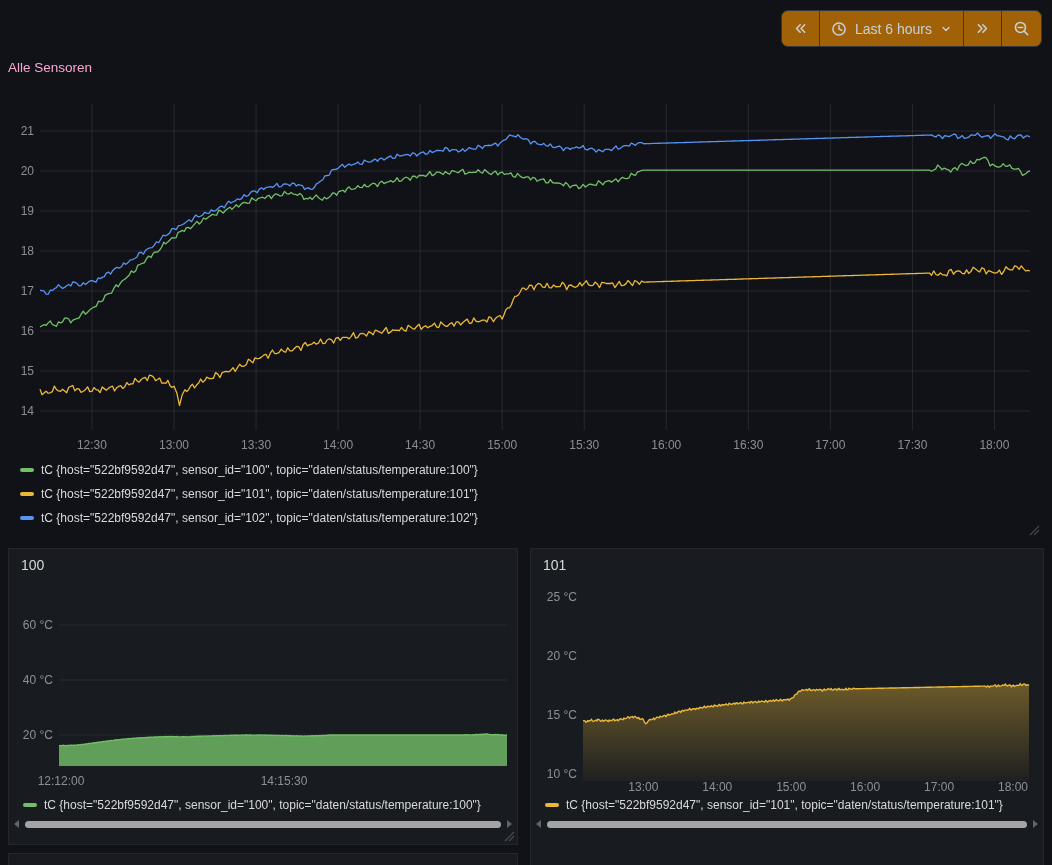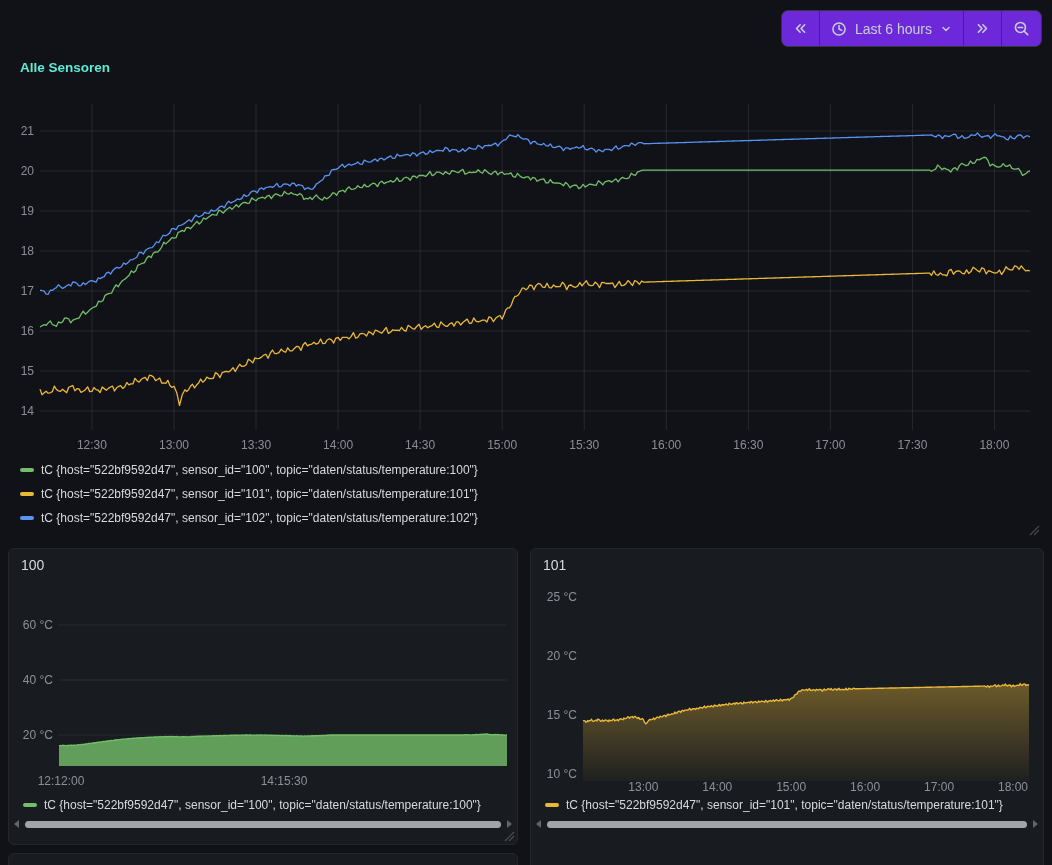--- a/index.html
+++ b/index.html
@@ -6,37 +6,37 @@
   body{
     width:1052px;height:865px;position:relative;overflow:hidden;
     background:#111217;
     font-family:"Liberation Sans",sans-serif;
     -webkit-font-smoothing:antialiased;
   }
   svg text{font-family:"Liberation Sans",sans-serif;}
 
   
   .toolbar{position:absolute;top:10px;right:10px;display:flex;gap:9px;}
-  .tb-group{display:flex;background:#6d28d9;border:1px solid #34373d;border-radius:7px;overflow:hidden;}
+  .tb-group{display:flex;background:#a16207;border:1px solid #34373d;border-radius:7px;overflow:hidden;}
   .tb-btn{
     display:flex;align-items:center;gap:8px;height:35px;padding:0 11px;
     color:#c7d0d9;font-size:14px;cursor:pointer;white-space:nowrap;background:transparent;
   }
   .tb-group .tb-btn + .tb-btn{border-left:1px solid #34373d;}
   .tb-btn svg{display:block;}
 
   
   .panel{
-    position:absolute;background:#181b1f;border:1px solid #24262c;border-radius:6px;
+    position:absolute;background:#181b1f;border:1px solid #24262c;border-radius:0;
     box-sizing:border-box;
   }
   .panel-title{
     position:absolute;top:8px;left:12px;font-size:14px;font-weight:500;color:#d8d9da;cursor:pointer;
   }
-  .main-title{position:absolute;left:20px;top:60px;font-size:13.5px;font-weight:700;color:#5eead4;cursor:pointer;}
+  .main-title{position:absolute;left:8px;top:60px;font-size:13.5px;font-weight:400;color:#f9a8d4;cursor:pointer;}
 
   .chart-svg{position:absolute;left:0;top:0;}
 
   
   .legend{position:absolute;display:flex;flex-direction:column;gap:8px;}
   .legend-item{display:flex;align-items:center;gap:7px;cursor:pointer;min-height:16px;}
   .legend-swatch{width:14px;height:4px;border-radius:2px;flex:0 0 auto;}
   .legend-label{font-size:12px;color:#d8d9da;white-space:nowrap;}
   .legend-clip{overflow:hidden;}
 

